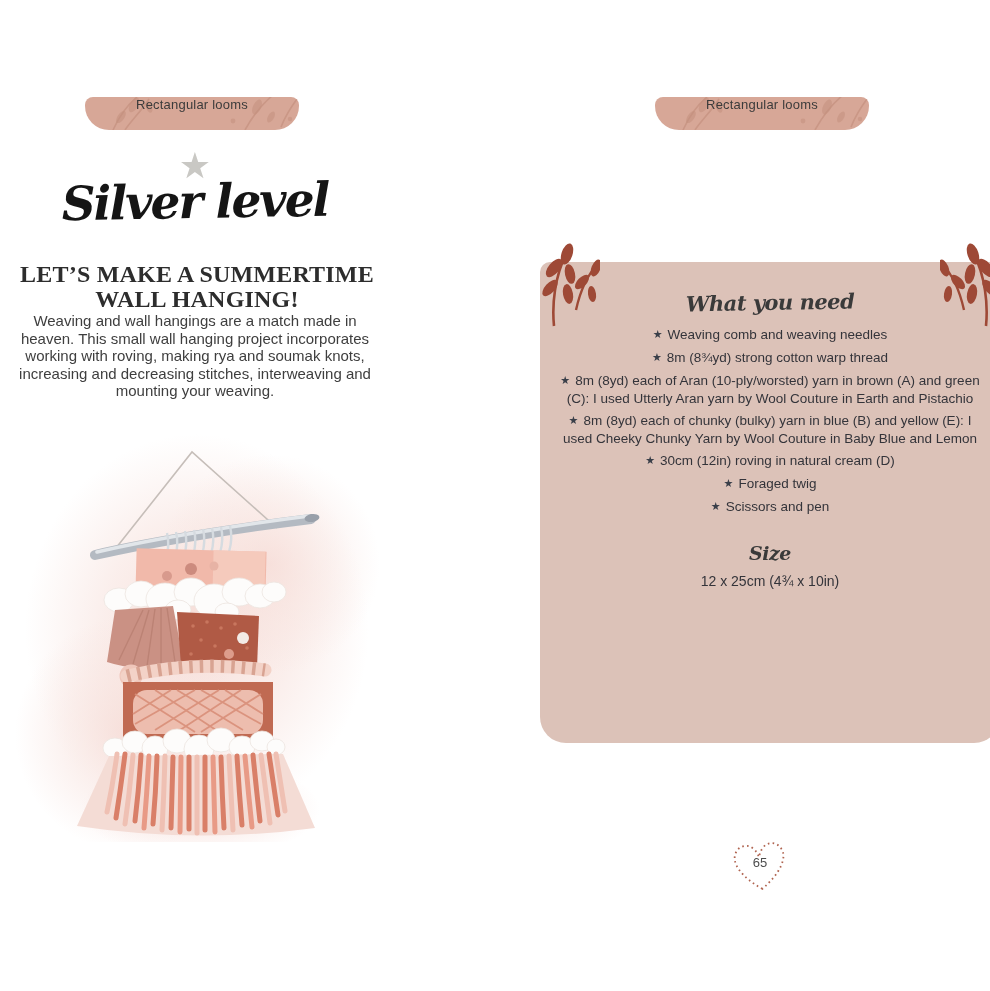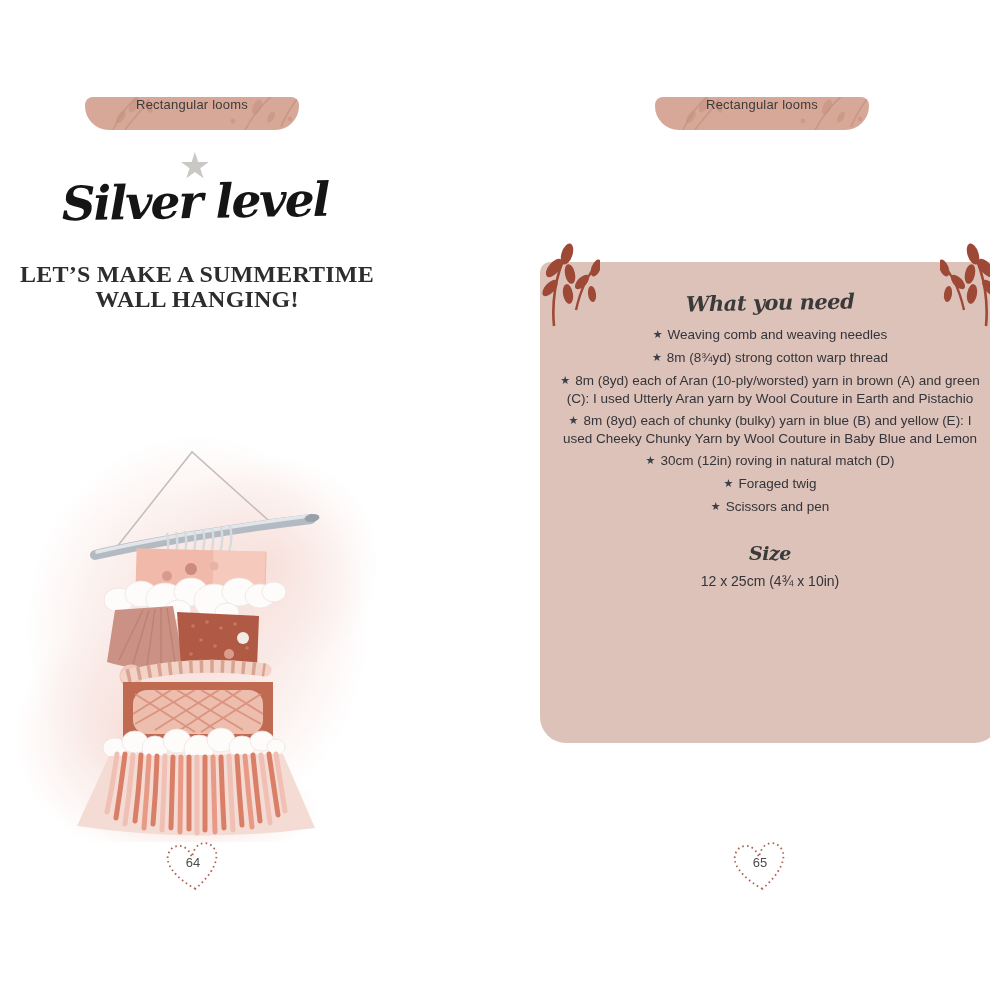--- a/index.html
+++ b/index.html
@@ -76,20 +76,21 @@
         <circle cx="148" cy="24" r="2.4"></circle>
         <circle cx="205" cy="22" r="2.2"></circle>
       </g>
     </svg>
     <span class="tab-label">Rectangular looms</span>
   </div>
 
   <div class="level-star">★</div>
   <h1 class="level-title" style="margin:0;">Silver level</h1>
   <h2 class="project-heading" style="margin:2px;">LET’S MAKE A SUMMERTIME WALL HANGING!</h2>
+  <p class="intro" style="margin:0;">Weaving and wall hangings are a match made in heaven. This small wall hanging project incorporates working with roving, making rya and soumak knots, increasing and decreasing stitches, interweaving and mounting your weaving.</p>
 
   <svg class="illustration" viewBox="0 0 365 418">
     <defs>
       <radialGradient id="wash">
         <stop offset="0%" stop-color="#f5d8d2" stop-opacity="0.9"></stop>
         <stop offset="55%" stop-color="#f7e1dc" stop-opacity="0.55"></stop>
         <stop offset="100%" stop-color="#f7e1dc" stop-opacity="0"></stop>
       </radialGradient>
     </defs>
     <ellipse cx="182" cy="205" rx="172" ry="195" fill="url(#wash)"></ellipse>
@@ -215,26 +216,20 @@
       <path d="M214 332 Q 216 368 218 406" stroke="#efc0b3"></path>
       <path d="M222 332 Q 224 366 227 401" stroke="#d97f68"></path>
       <path d="M230 332 Q 233 366 237 403" stroke="#e89a86"></path>
       <path d="M238 331 Q 241 362 245 397" stroke="#d97f68"></path>
       <path d="M246 331 Q 250 362 255 399" stroke="#efc0b3"></path>
       <path d="M254 330 Q 258 358 263 391" stroke="#d97f68"></path>
       <path d="M261 330 Q 265 356 270 387" stroke="#efc0b3"></path>
     </g>
   </svg>
 
-  <div class="page-heart heart-left">
-    <svg viewBox="0 0 66 60">
-      <path d="M33 53 C13 39 5 24 10 15 C13 8 23 6 28 12 C31 15 32 18 33 21 C34 18 35 15 38 12 C43 6 53 8 56 15 C61 24 53 39 33 53 Z" fill="none" stroke="#b06450" stroke-width="1.8" stroke-dasharray="1.6 3.2" transform="rotate(-6 33 30)"></path>
-    </svg>
-    <span class="num">64</span>
-  </div>
 
   <div class="tab tab-right">
     <svg width="214" height="33" viewBox="0 0 214 33">
       <g fill="none" stroke="#bf8a78" stroke-width="1.6" opacity="0.55">
         <path d="M28 33 C 34 20 40 10 52 0"></path>
         <path d="M40 33 C 46 24 58 12 64 2"></path>
         <path d="M160 33 C 166 22 176 8 188 -2"></path>
         <path d="M196 30 C 200 20 206 10 212 2"></path>
       </g>
       <g fill="#c4907e" opacity="0.55">
@@ -280,21 +275,21 @@
       </g>
     </svg>
 
     <div class="panel-heading script">What you need</div>
 
     <div class="items">
       <div class="item"><span class="bullet">★</span><span>Weaving comb and weaving needles</span></div>
       <div class="item"><span class="bullet">★</span><span>8m (8¾yd) strong cotton warp thread</span></div>
       <div class="item"><span class="bullet">★</span><span>8m (8yd) each of Aran (10-ply/worsted) yarn in brown (A) and green (C): I used Utterly Aran yarn by Wool Couture in Earth and Pistachio</span></div>
       <div class="item"><span class="bullet">★</span><span>8m (8yd) each of chunky (bulky) yarn in blue (B) and yellow (E): I used Cheeky Chunky Yarn by Wool Couture in Baby Blue and Lemon</span></div>
-      <div class="item"><span class="bullet">★</span><span>30cm (12in) roving in natural match (D)</span></div>
+      <div class="item"><span class="bullet">★</span><span>30cm (12in) roving in natural cream (D)</span></div>
       <div class="item"><span class="bullet">★</span><span>Foraged twig</span></div>
       <div class="item"><span class="bullet">★</span><span>Scissors and pen</span></div>
     </div>
 
     <div class="size-heading script">Size</div>
     <div class="size-value">12 x 25cm (4¾ x 10in)</div>
   </div>
 
   <div class="page-heart heart-right">
     <svg viewBox="0 0 66 60">

